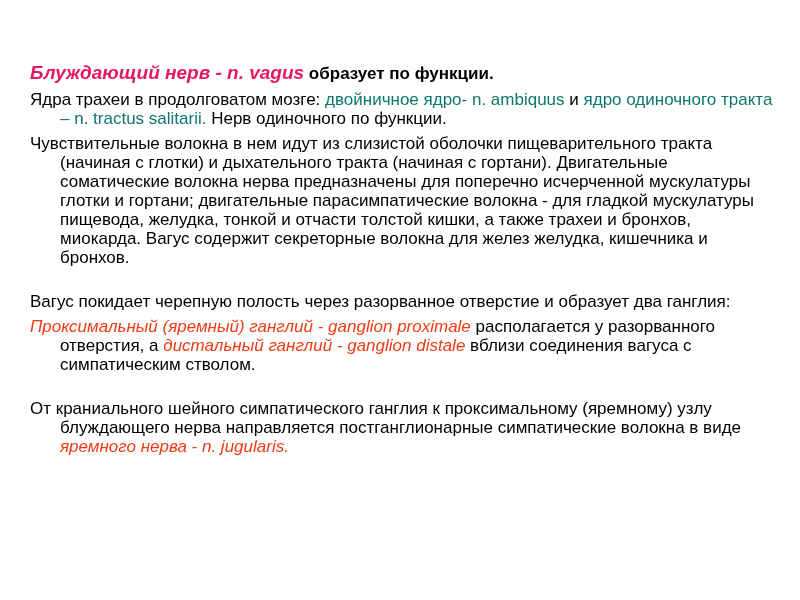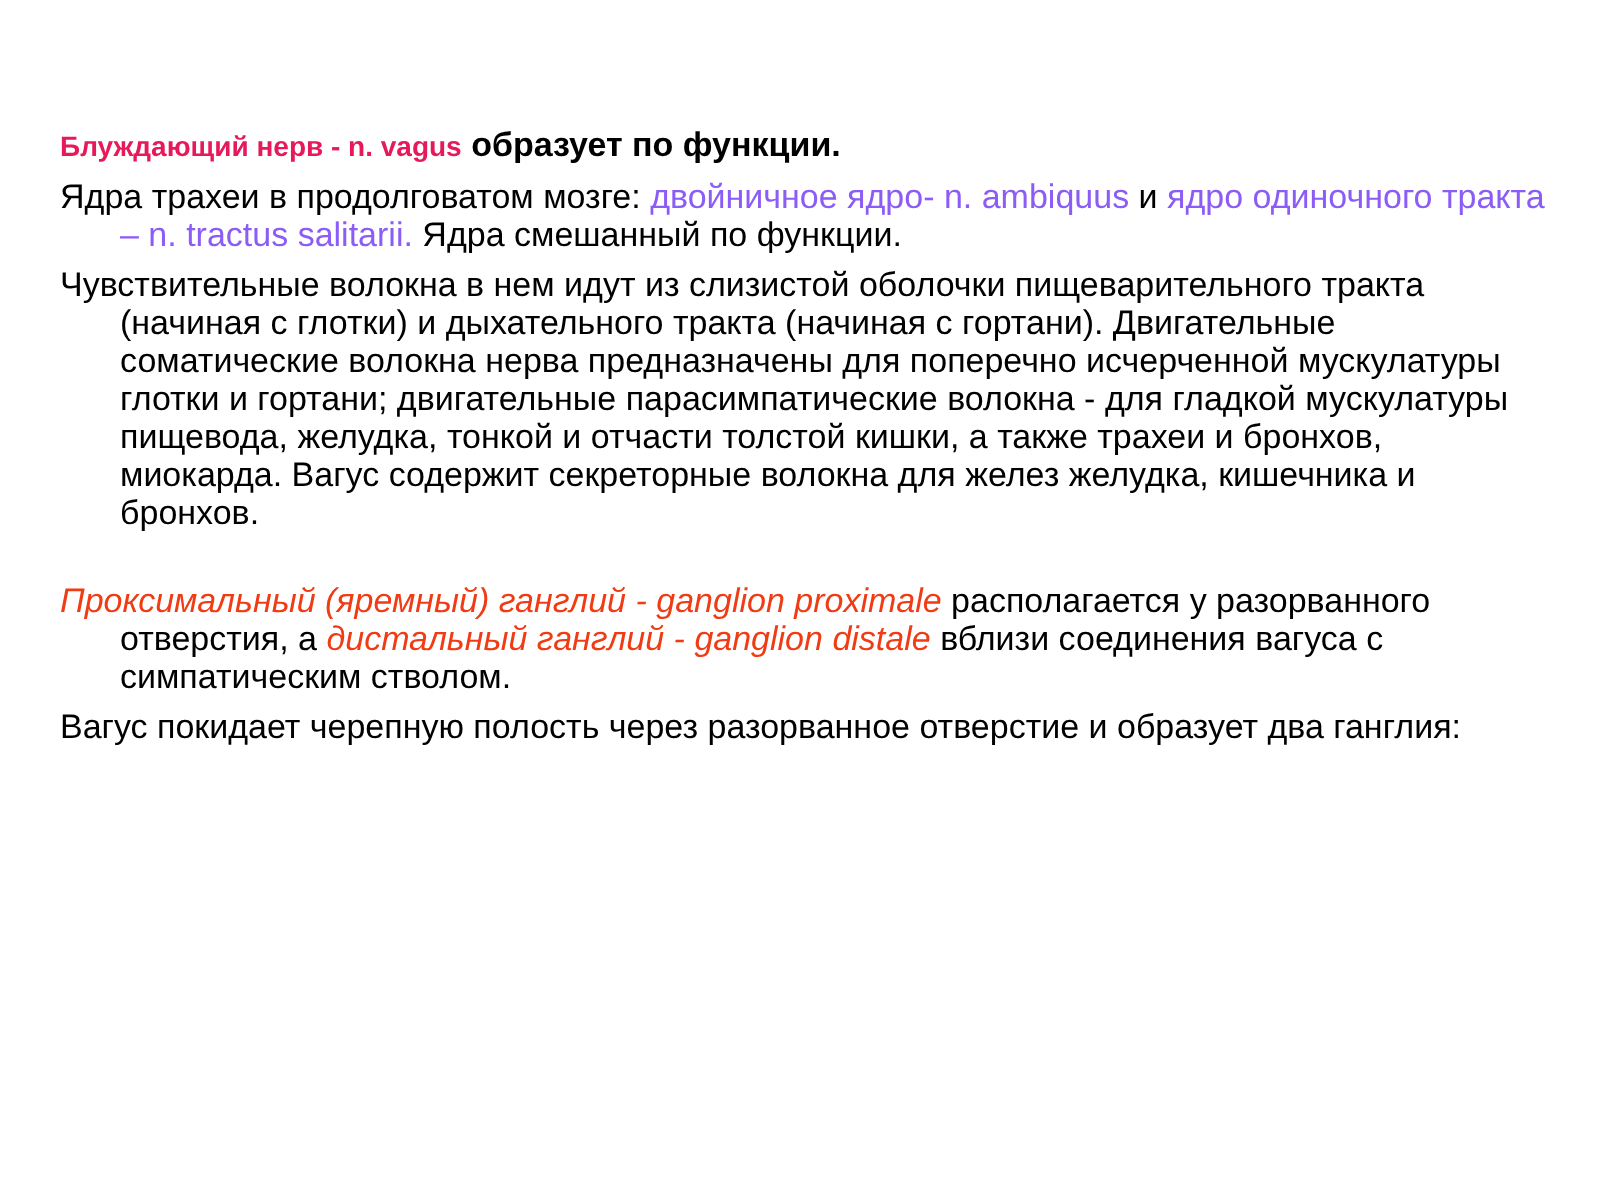--- a/index.html
+++ b/index.html
@@ -2,42 +2,45 @@
 <html><head>
   <meta charset="utf-8">
   <style>
     html, body { margin: 0; padding: 0; background: #ffffff; }
     body { width: 800px; height: 600px; position: relative; overflow: hidden;
            font-family: "Liberation Sans", sans-serif; color: #000; }
     .slide { position: absolute; left: 30px; top: 62px; width: 745px; }
     .para { font-size: 17px; line-height: 19px; margin: 0 0 6px 0;
             padding-left: 30px; text-indent: -30px; }
     .title-line { font-size: 17px; line-height: 22px; margin-bottom: 5px; font-weight: bold; }
-    .title-main { color: #e6195a; font-size: 14px; font-weight: bold; }
-    .red { color: #8b5cf6; }
+    .title-main { color: #e6195a; font-style: italic; font-size: 19px; font-weight: bold; }
+    .red { color: #0f766e; }
     .red-it { color: #f03c14; font-style: italic; }
     .gap { height: 19px; }
   </style>
 </head>
 <body>
 
 <div class="slide">
   <div class="title-line">
     <span class="title-main">Блуждающий нерв - n. vagus</span><span> образует по функции.</span>
   </div>
 
   <p class="para">
-    <span>Ядра трахеи в продолговатом мозге: </span><span class="red">двойничное ядро- n. ambiquus</span><span> и </span><span class="red">ядро одиночного тракта – n. tractus salitarii.</span><span> Ядра смешанный по функции.</span>
+    <span>Ядра трахеи в продолговатом мозге: </span><span class="red">двойничное ядро- n. ambiquus</span><span> и </span><span class="red">ядро одиночного тракта – n. tractus salitarii.</span><span> Нерв одиночного по функции.</span>
   </p>
 
   <p class="para">Чувствительные волокна в нем идут из слизистой оболочки пищеварительного тракта (начиная с глотки) и дыхательного тракта (начиная с гортани). Двигательные соматические волокна нерва предназначены для поперечно исчерченной мускулатуры глотки и гортани; двигательные парасимпатические волокна - для гладкой мускулатуры пищевода, желудка, тонкой и отчасти толстой кишки, а также трахеи и бронхов, миокарда. Вагус содержит секреторные волокна для желез желудка, кишечника и бронхов.</p>
 
   <div class="gap"></div>
 
+  <p class="para">Вагус покидает черепную полость через разорванное отверстие и образует два ганглия:</p>
+
   <p class="para">
     <span class="red-it">Проксимальный (яремный) ганглий - ganglion proximale</span><span> располагается у разорванного отверстия, а </span><span class="red-it">дистальный ганглий - ganglion distale</span><span> вблизи соединения вагуса с симпатическим стволом.</span>
   </p>
 
-  <p class="para">Вагус покидает черепную полость через разорванное отверстие и образует два ганглия:</p>
-
   <div class="gap"></div>
 
+  <p class="para">
+    <span>От краниального шейного симпатического ганглия к проксимальному (яремному) узлу блуждающего нерва направляется постганглионарные симпатические волокна в виде </span><span class="red-it">яремного нерва - n. jugularis.</span>
+  </p>
 </div>
 
 </body></html>

